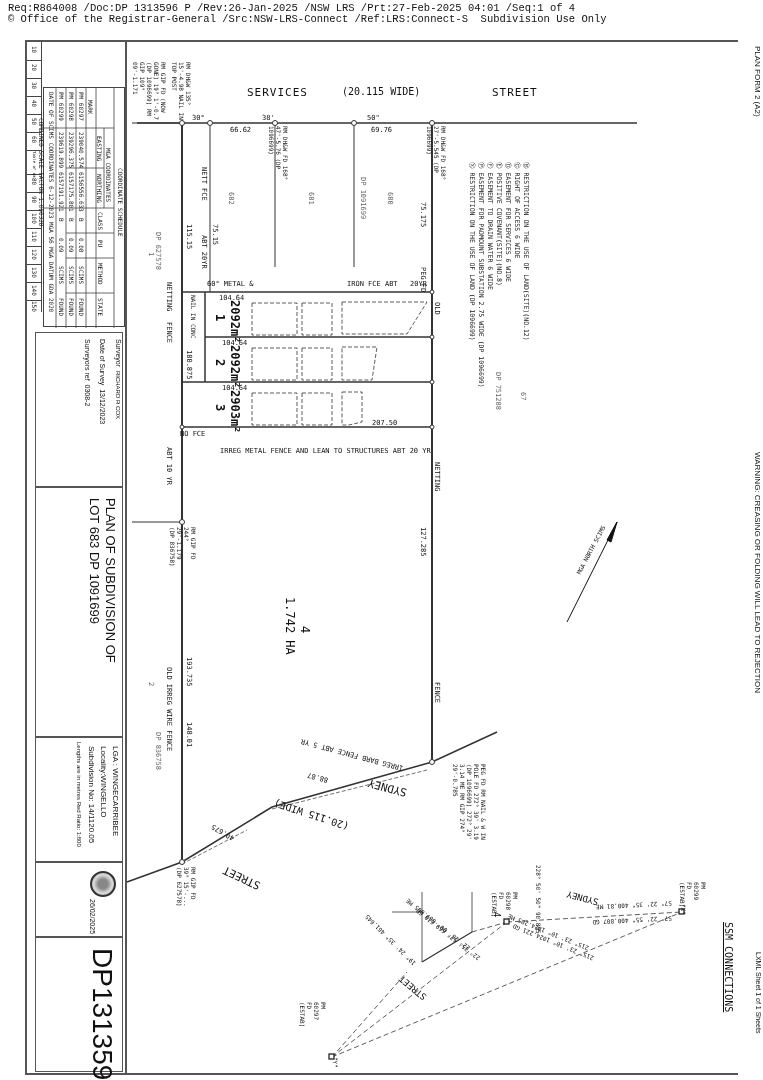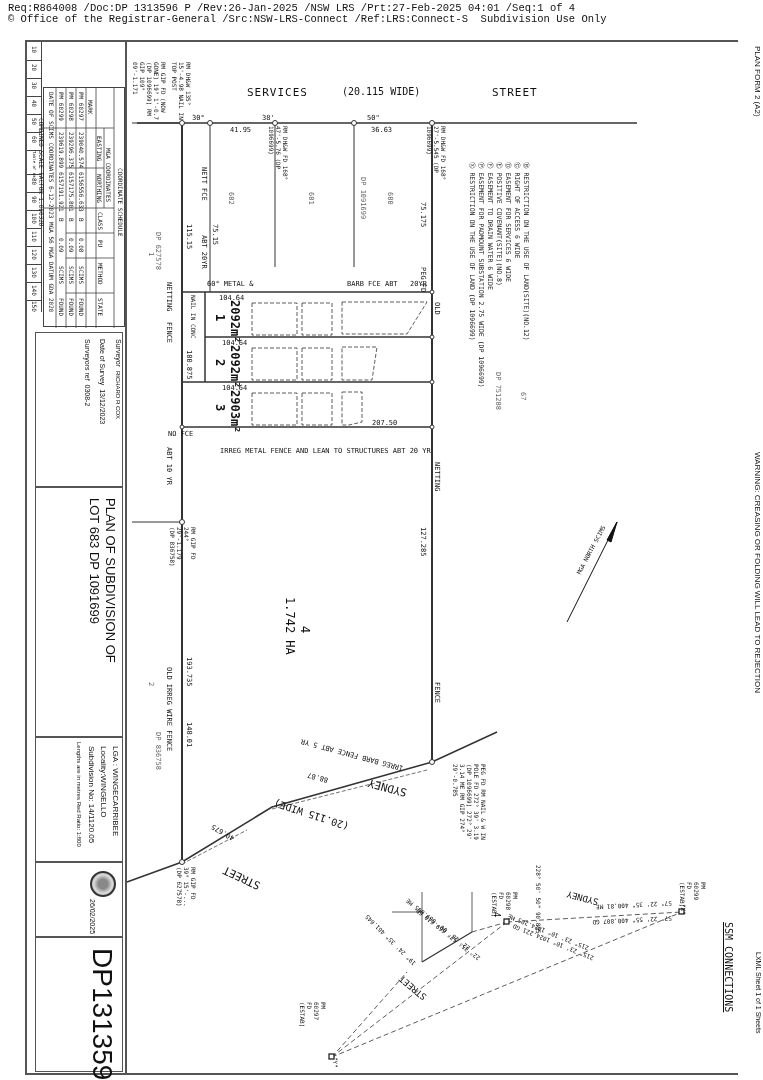--- a/index.html
+++ b/index.html
@@ -268,49 +268,49 @@
 
   <span class="rot r90 big" style="left:215px;top:258px">2092m²</span>
   <span class="rot r90 big" style="left:200px;top:272px">1</span>
   <span class="rot r90 big" style="left:215px;top:303px">2092m²</span>
   <span class="rot r90 big" style="left:200px;top:317px">2</span>
   <span class="rot r90 big" style="left:215px;top:348px">2903m²</span>
   <span class="rot r90 big" style="left:200px;top:362px">3</span>
   <span class="rot r90" style="left:285px;top:584px;font-size:12px">4</span>
   <span class="rot r90" style="left:270px;top:555px;font-size:12px">1.742 HA</span>
 
-  <span class="rot small" style="left:203px;top:84px">41.95</span>
-  <span class="rot small" style="left:344px;top:84px">36.63</span>
+  <span class="rot small" style="left:203px;top:84px">66.62</span>
+  <span class="rot small" style="left:344px;top:84px">69.76</span>
   <span class="rot r90 small" style="left:192px;top:182px">75.15</span>
   <span class="rot r90 small" style="left:166px;top:182px">115.15</span>
   <span class="rot r90 small" style="left:166px;top:308px">180.875</span>
   <span class="rot r90 small" style="left:400px;top:160px">75.175</span>
   <span class="rot r90 small" style="left:400px;top:485px">127.285</span>
   <span class="rot r90 small" style="left:166px;top:615px">193.735</span>
   <span class="rot r90 small" style="left:166px;top:680px">148.01</span>
   <span class="rot small" style="left:192px;top:252px">104.64</span>
   <span class="rot small" style="left:195px;top:297px">104.64</span>
   <span class="rot small" style="left:195px;top:342px">104.64</span>
   <span class="rot small" style="left:345px;top:377px">207.50</span>
   <span class="rot r180 small" style="left:300px;top:742px;transform:rotate(195deg)">88.87</span>
   <span class="rot r180 small" style="left:205px;top:800px;transform:rotate(210deg)">40.675</span>
   <span class="rot small" style="left:165px;top:72px">30°</span>
   <span class="rot small" style="left:235px;top:72px">38'</span>
   <span class="rot small" style="left:340px;top:72px">50"</span>
 
   <span class="rot r90 small" style="left:181px;top:125px">NETT FCE</span>
   <span class="rot r90 small" style="left:181px;top:193px">ABT 20YR</span>
   <span class="rot small" style="left:180px;top:238px">60° METAL &amp;</span>
-  <span class="rot small" style="left:320px;top:238px">BARB FCE ABT</span>
+  <span class="rot small" style="left:320px;top:238px">IRON FCE ABT</span>
   <span class="rot small" style="left:383px;top:238px">20YR</span>
   <span class="rot r90 small" style="left:146px;top:240px">NETTING</span>
   <span class="rot r90 small" style="left:146px;top:280px">FENCE</span>
   <span class="rot r90 small" style="left:414px;top:420px">NETTING</span>
   <span class="rot r90 small" style="left:414px;top:640px">FENCE</span>
-  <span class="rot small" style="left:141px;top:388px">NO FCE</span>
+  <span class="rot small" style="left:153px;top:388px">NO FCE</span>
   <span class="rot small" style="left:193px;top:405px">IRREG METAL FENCE AND LEAN TO STRUCTURES ABT 20 YR</span>
   <span class="rot r90 small" style="left:146px;top:405px">ABT 10 YR</span>
   <span class="rot r90 small" style="left:146px;top:625px">OLD IRREG WIRE FENCE</span>
   <span class="rot r180 small" style="left:375px;top:730px;transform:rotate(195deg)">IRREG BARB FENCE ABT 5 YR</span>
   <span class="rot r90 small" style="left:414px;top:260px">OLD</span>
   <span class="rot r90 small" style="left:400px;top:225px">PEG FD</span>
   <span class="rot r90 tiny" style="left:170px;top:253px">NAIL IN CONC</span>
 
   <span class="rot r90 tiny" style="left:262px;top:84px;width:60px;white-space:normal">RM DH&amp;W FD 168° 47'-5.76 (DP 1096699)</span>
   <span class="rot r90 tiny" style="left:420px;top:84px;width:60px;white-space:normal">RM DH&amp;W FD 168° 27'-5.545 (DP 1096699)</span>

